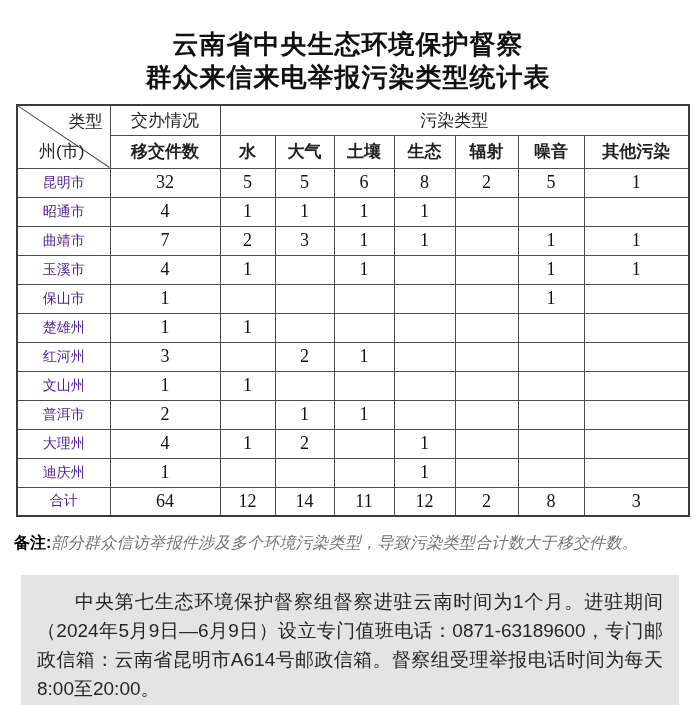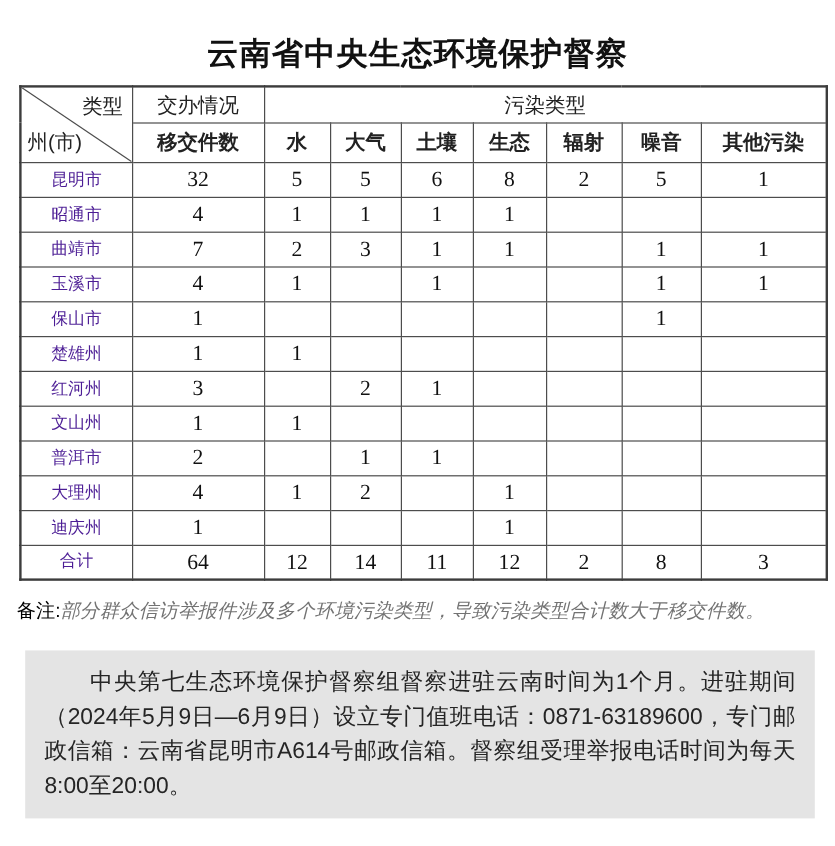--- a/index.html
+++ b/index.html
@@ -56,30 +56,30 @@
   }
   td.num {
     font-family: "Liberation Serif", serif;
     font-size: 18px;
     color: #111;
   }
 
   th.corner { position: relative; padding: 0; }
   th.corner svg { position: absolute; inset: 0; width: 100%; height: 100%; }
   .corner-top { position: absolute; top: 4px; right: 7px; font-size: 17px; }
-  .corner-bottom { position: absolute; bottom: 5px; left: 5px; font-size: 17px; }
+  .corner-bottom { position: absolute; bottom: 5px; left: 21px; font-size: 17px; }
 
   .note {
     margin: 15px 14px 0 14px;
     font-size: 16px;
     line-height: 22px;
     white-space: nowrap;
   }
   .note .note-label {
-    font-weight: normal;
+    font-weight: bold;
     color: #000;
   }
   .note .note-text {
     font-family: "Liberation Serif", serif;
     font-style: italic;
     color: #737373;
     letter-spacing: 0.3px;
   }
 
   .footer-box {
@@ -96,20 +96,21 @@
     text-indent: 2em;
     color: #252525;
     text-align: justify;
   }
 </style>
 </head>
 <body>
 
 <div class="titles">
   <div class="title-line">云南省中央生态环境保护督察</div>
+  <div class="title-line">群众来信来电举报污染类型统计表</div>
 </div>
 
 <table class="stats">
   <colgroup>
     <col style="width:93px">
       <col style="width:110px">
       <col style="width:55px">
       <col style="width:59px">
     <col style="width:60px">
       <col style="width:61px">

